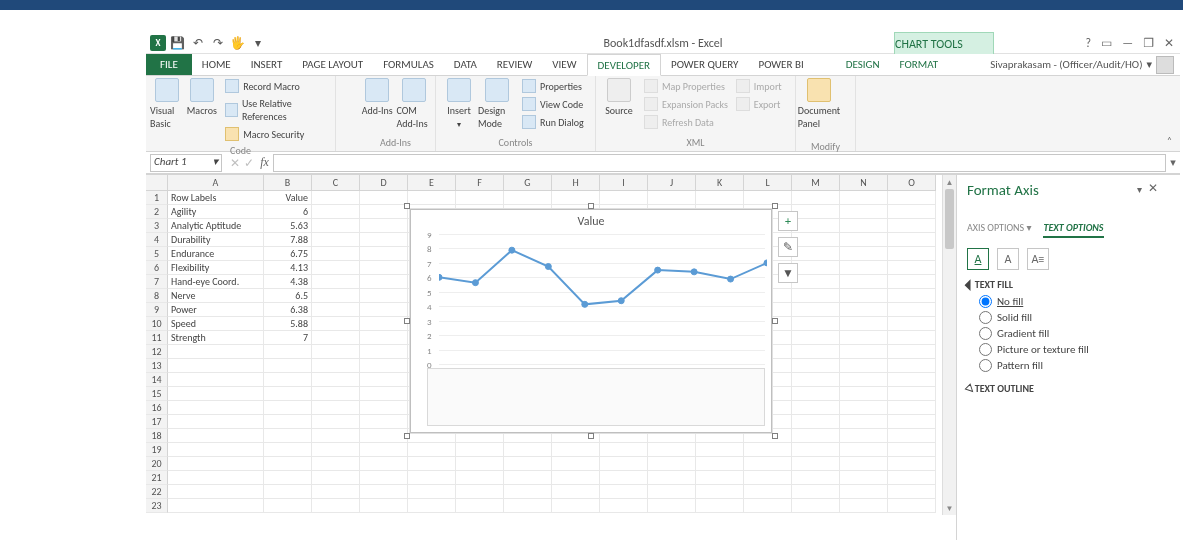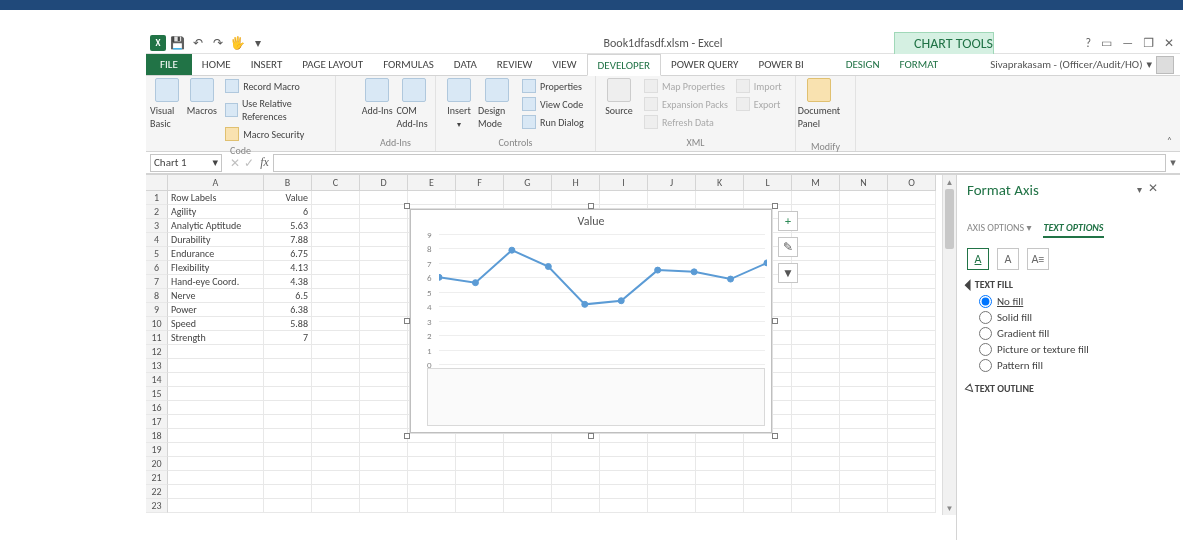--- a/index.html
+++ b/index.html
@@ -10,21 +10,21 @@
 
   
   .excel { position:absolute; left:146px; top:32px; width:1034px; }
 
   
   .qat-row { height:22px; display:flex; align-items:center; position:relative; border-bottom:1px solid #e1e1e1;}
   .qat { display:flex; align-items:center; gap:4px; padding-left:4px; font-size:12px; color:#444;}
   .qat .xl { width:16px; height:16px; background:#217346; color:#fff; font-size:9px; font-weight:bold; display:flex; align-items:center; justify-content:center; border-radius:2px; }
   .qat .ico { width:16px; height:16px; display:flex; align-items:center; justify-content:center; color:#555; font-size:12px;}
   .title { position:absolute; left:0; right:0; text-align:center; font-size:12px; color:#555; pointer-events:none;}
-  .ctx-tab { position:absolute; right:186px; top:0; height:22px; width:100px; background:#d5f0e2; color:#217346; text-align:right; font-size:14px; line-height:22px; border:1px solid #a0d8b8; border-bottom:none;}
+  .ctx-tab { position:absolute; right:186px; top:0; height:22px; width:100px; background:#d5f0e2; color:#217346; text-align:left; font-size:12px; line-height:22px; border:1px solid #a0d8b8; border-bottom:none;}
   .win-ctrl { position:absolute; right:6px; top:0; display:flex; gap:10px; align-items:center; height:22px; font-size:12px; color:#666;}
   .win-ctrl span { cursor:pointer; }
 
   
   .tabs { height:22px; display:flex; border-bottom:1px solid #d4d4d4; font-size:11px; position:relative;}
   .tab { padding:0 10px; line-height:22px; color:#444; cursor:pointer; }
   .tab.file { background:#217346; color:#fff; padding:0 14px; }
   .tab.active { border:1px solid #d4d4d4; border-bottom:1px solid #fff; background:#fff; margin-bottom:-1px; color:#217346;}
   .tab.ctx { color:#217346; }
   .user-area { position:absolute; right:6px; height:22px; line-height:22px; font-size:11px; color:#555; display:flex; align-items:center; gap:4px;}
@@ -39,21 +39,21 @@
   .row-btns { display:flex; flex-direction:column; gap:2px; font-size:10px;}
   .row-btn { display:flex; align-items:center; gap:4px; cursor:pointer; padding:1px 2px; color:#444;}
   .row-btn .sicon { width:14px; height:14px; background:#d9e8f5; border:1px solid #b0c8dd; display:inline-block;}
   .row-btn.disabled { color:#aaa; }
   .row-btn.disabled .sicon { background:#eee; border-color:#ddd;}
   .row-btns-h { display:flex; gap:2px;}
   .collapse-caret { position:absolute; right:8px; bottom:4px; font-size:10px; color:#666; cursor:pointer;}
 
   
   .fx-row { height:22px; display:flex; align-items:center; border-bottom:1px solid #d4d4d4;}
-  .name-box { width:72px; height:18px; border:1px solid #c6c6c6; margin:0 2px 0 4px; display:flex; align-items:center; padding:0 3px; font-size:11px; justify-content:space-between; background:#fff;}
+  .name-box { width:72px; height:18px; border:1px solid #c6c6c6; margin:0 2px 0 4px; display:flex; align-items:flex-start; padding:0 3px; font-size:11px; justify-content:space-between; background:#fff;font-style:italic;}
   .fx-btns { display:flex; gap:4px; margin:0 6px; color:#bfbfbf; font-size:12px;}
   .fx-label { font-style:italic; font-family:"Cambria Math",serif; font-size:12px; color:#666; margin-right:4px;}
   .fx-input { flex:1; height:18px; border:1px solid #c6c6c6; padding:0 4px; font-size:11px; background:#fff;}
   .fx-drop { width:14px; text-align:center; color:#666; cursor:pointer;}
 
   
   .sheet-wrap { display:flex; border-top:1px solid #d4d4d4;}
   .sheet { position:relative; width:810px; height:365px; overflow:hidden; background:#fff;}
   .col-hdrs { position:absolute; left:22px; top:0; display:flex; height:16px; }
   .ch { width:48px; border-right:1px solid #d4d4d4; border-bottom:1px solid #d4d4d4; background:#f3f3f3; text-align:center; font-size:10px; line-height:15px; color:#555;}

